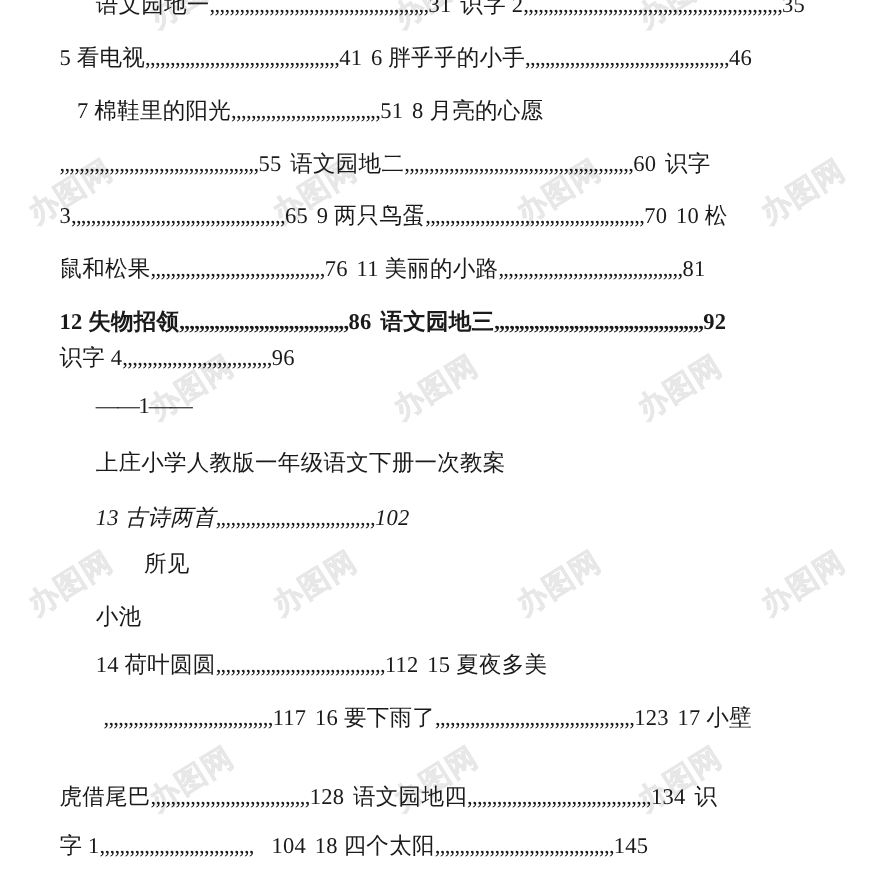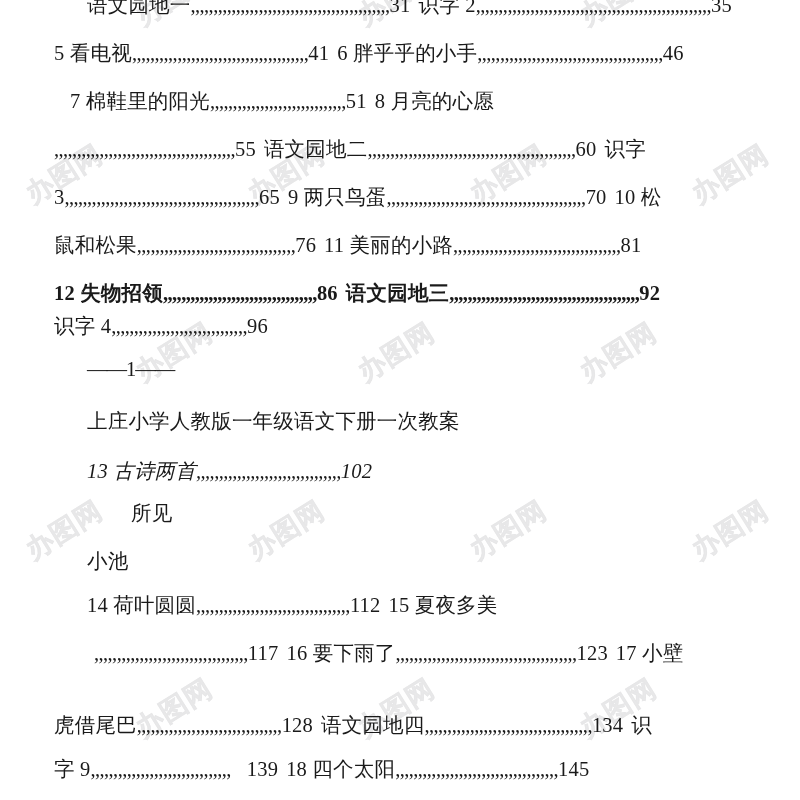--- a/index.html
+++ b/index.html
@@ -111,16 +111,16 @@
       <div class="line" style="top: 280px; font-weight: bold;"><span class="pad-1"><span class="cn">12 失物招领</span><span class="leader">,,,,,,,,,,,,,,,,,,,,,,,,,,,,,,,,,,</span><span class="cn">86</span><span class="sep"></span><span class="cn">语文园地三</span><span class="leader">,,,,,,,,,,,,,,,,,,,,,,,,,,,,,,,,,,,,,,,,,,</span><span class="cn">92</span></span></div>
       <div class="line" style="top: 313px;"><span class="pad-1"><span class="cn">识字 4</span><span class="leader">,,,,,,,,,,,,,,,,,,,,,,,,,,,,,,</span><span class="cn">96</span></span></div>
       <div class="line" style="top: 356px;"><span class="pad-2"><span class="cn dashline">——1——</span></span></div>
       <div class="line" style="top: 408px;"><span class="pad-2"><span class="cn">上庄小学人教版一年级语文下册一次教案</span></span></div>
       <div class="line" style="top: 458px; font-style: italic;"><span class="pad-2"><span class="cn">13 古诗两首</span><span class="leader">,,,,,,,,,,,,,,,,,,,,,,,,,,,,,,,,</span><span class="cn">102</span></span></div>
       <div class="line" style="top: 500px; padding-left: 44px;"><span class="pad-2"><span class="cn">所见</span></span></div>
       <div class="line" style="top: 548px;"><span class="pad-2"><span class="cn">小池</span></span></div>
       <div class="line" style="top: 592px;"><span class="pad-2"><span class="cn">14 荷叶圆圆</span><span class="leader">,,,,,,,,,,,,,,,,,,,,,,,,,,,,,,,,,,</span><span class="cn">112</span><span class="sep"></span><span class="cn">15 夏夜多美</span></span></div>
       <div class="line" style="top: 640px; padding-left: 40px;"><span class="pad-1"><span class="leader">,,,,,,,,,,,,,,,,,,,,,,,,,,,,,,,,,,</span><span class="cn">117</span><span class="sep"></span><span class="cn">16 要下雨了</span><span class="leader">,,,,,,,,,,,,,,,,,,,,,,,,,,,,,,,,,,,,,,,,</span><span class="cn">123</span><span class="sep"></span><span class="cn">17 小壁</span></span></div>
       <div class="line" style="top: 712px;"><span class="pad-1"><span class="cn">虎借尾巴</span><span class="leader">,,,,,,,,,,,,,,,,,,,,,,,,,,,,,,,,</span><span class="cn">128</span><span class="sep"></span><span class="cn">语文园地四</span><span class="leader">,,,,,,,,,,,,,,,,,,,,,,,,,,,,,,,,,,,,,</span><span class="cn">134</span><span class="sep"></span><span class="cn">识</span></span></div>
-      <div class="line" style="top: 756px;"><span class="pad-1"><span class="cn">字 9</span><span class="leader">,,,,,,,,,,,,,,,,,,,,,,,,,,,,,,,</span><span class="sep-wide"></span><span class="cn">139</span><span class="sep"></span><span class="cn">18 四个太阳</span><span class="leader">,,,,,,,,,,,,,,,,,,,,,,,,,,,,,,,,,,,,</span><span class="cn">145</span></span></div>
+      <div class="line" style="top: 756px;"><span class="pad-1"><span class="cn">字 1</span><span class="leader">,,,,,,,,,,,,,,,,,,,,,,,,,,,,,,,</span><span class="sep-wide"></span><span class="cn">104</span><span class="sep"></span><span class="cn">18 四个太阳</span><span class="leader">,,,,,,,,,,,,,,,,,,,,,,,,,,,,,,,,,,,,</span><span class="cn">145</span></span></div>
     </div>
 
 </div>
 
 </body></html>

